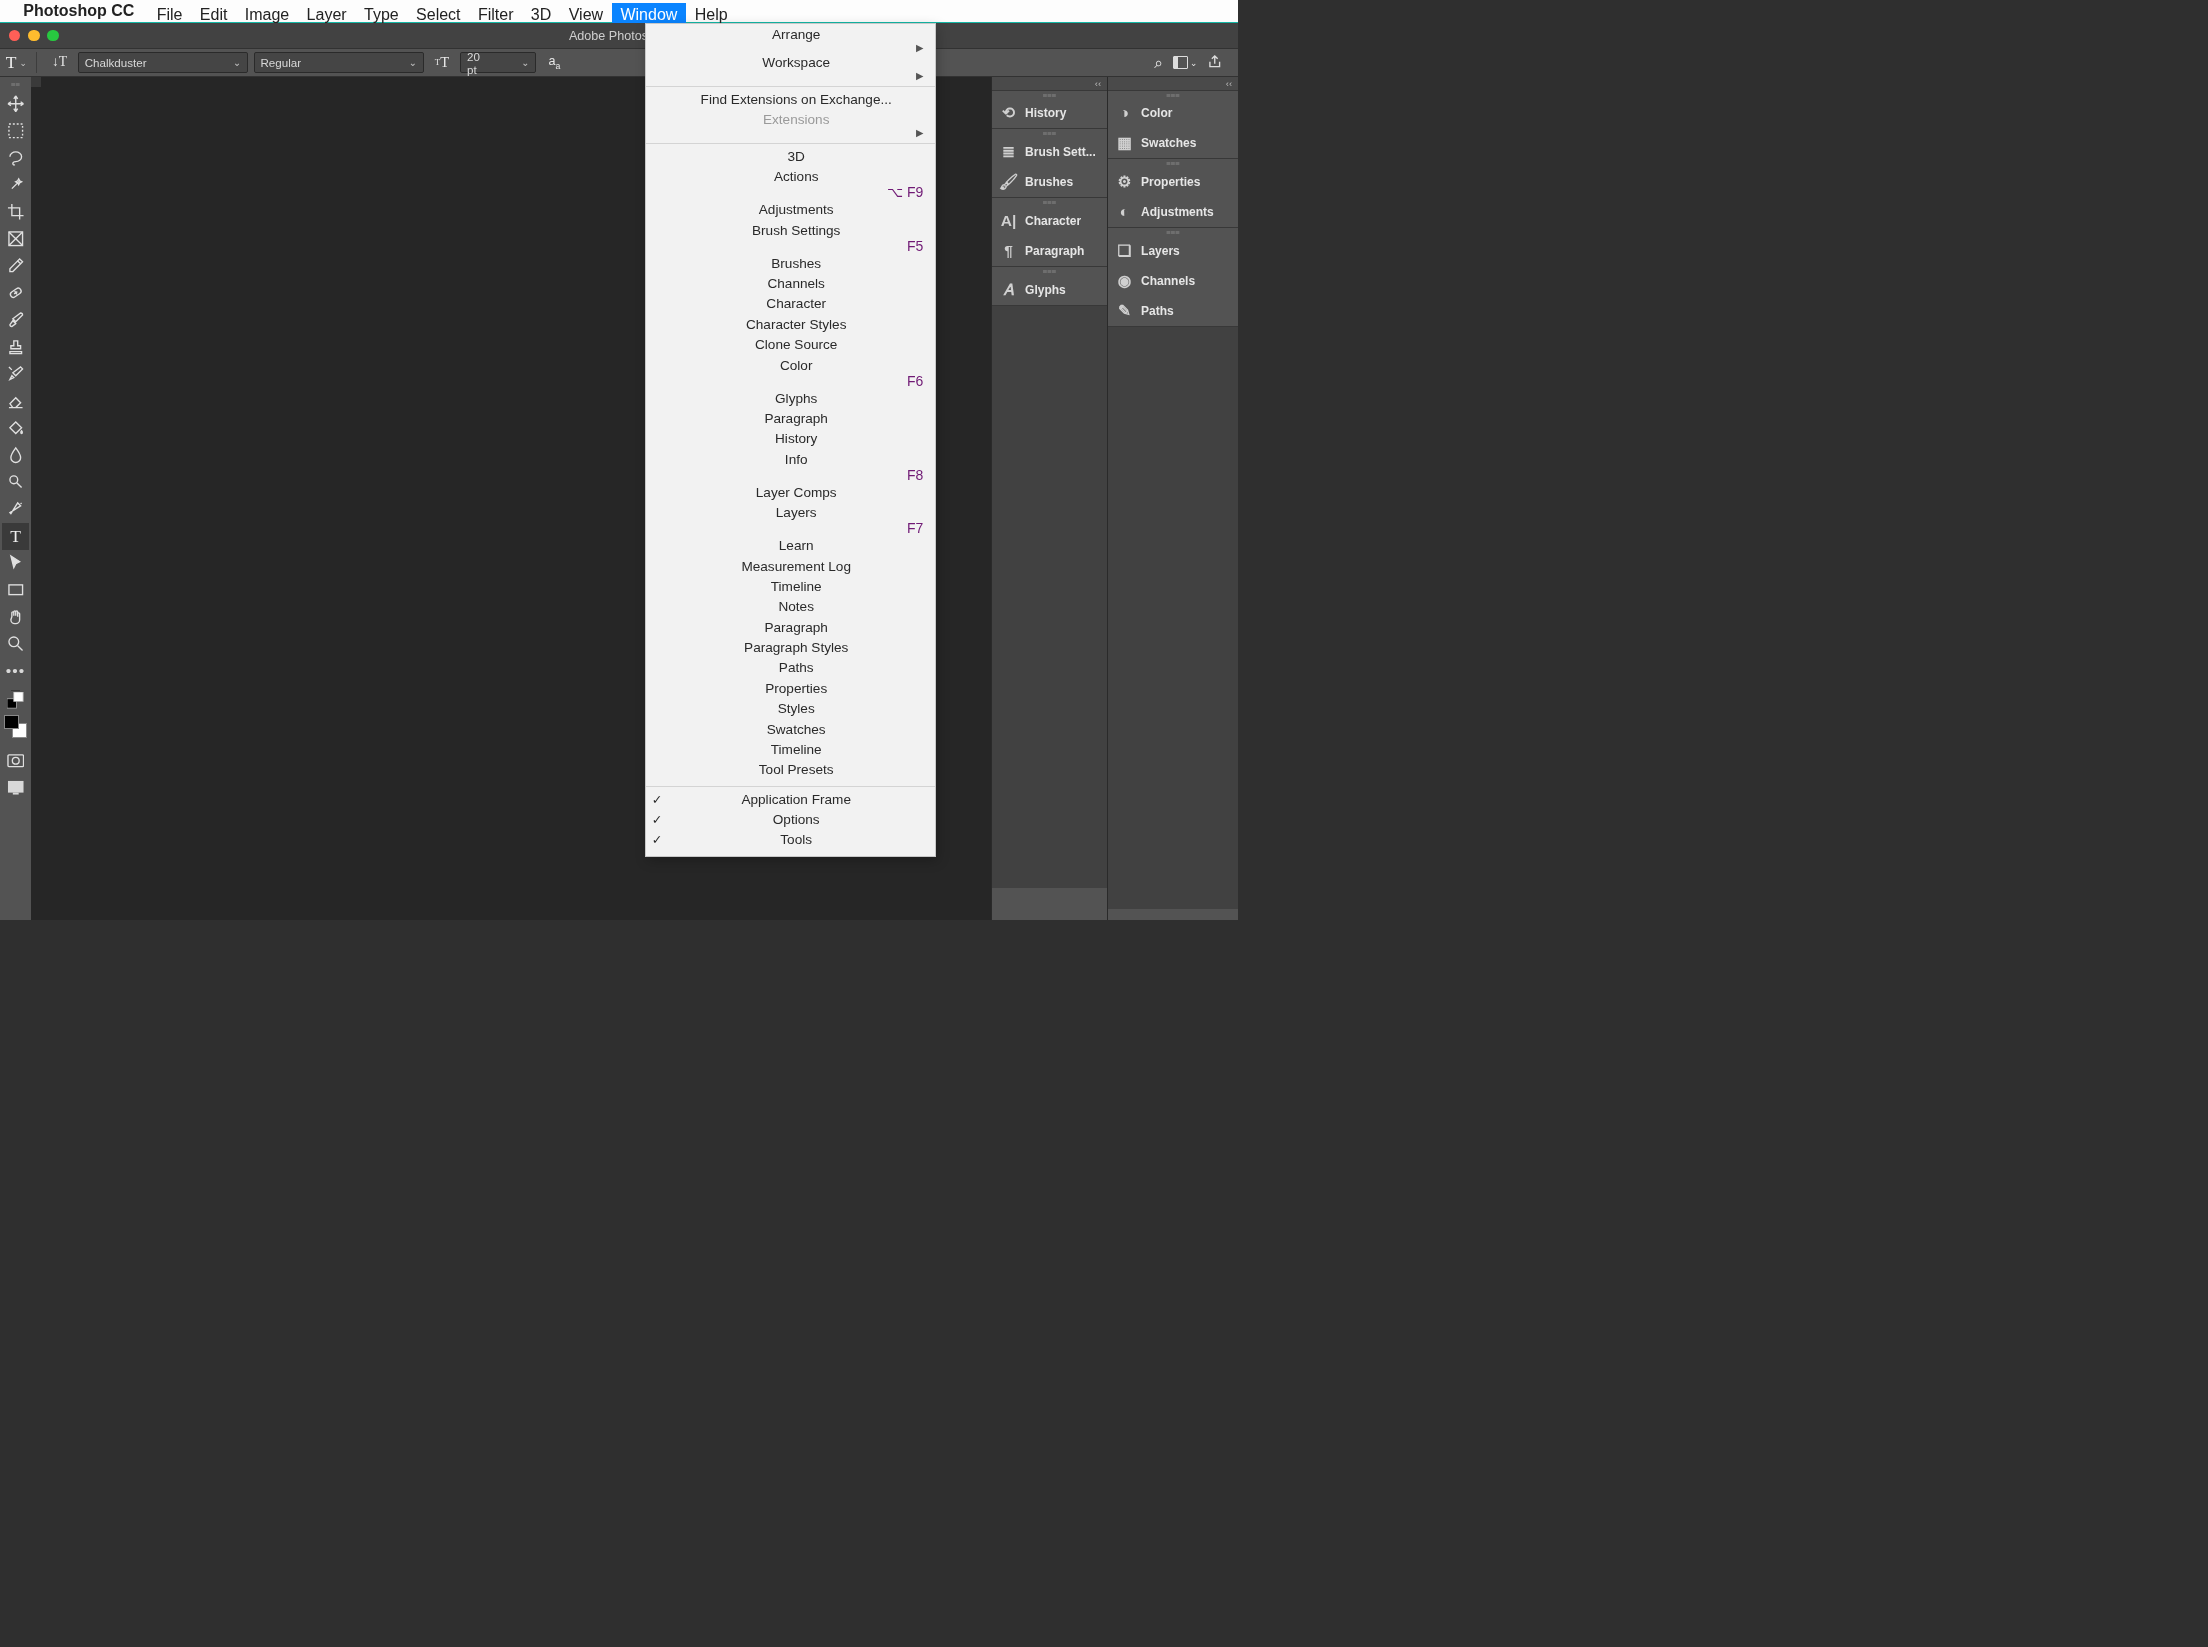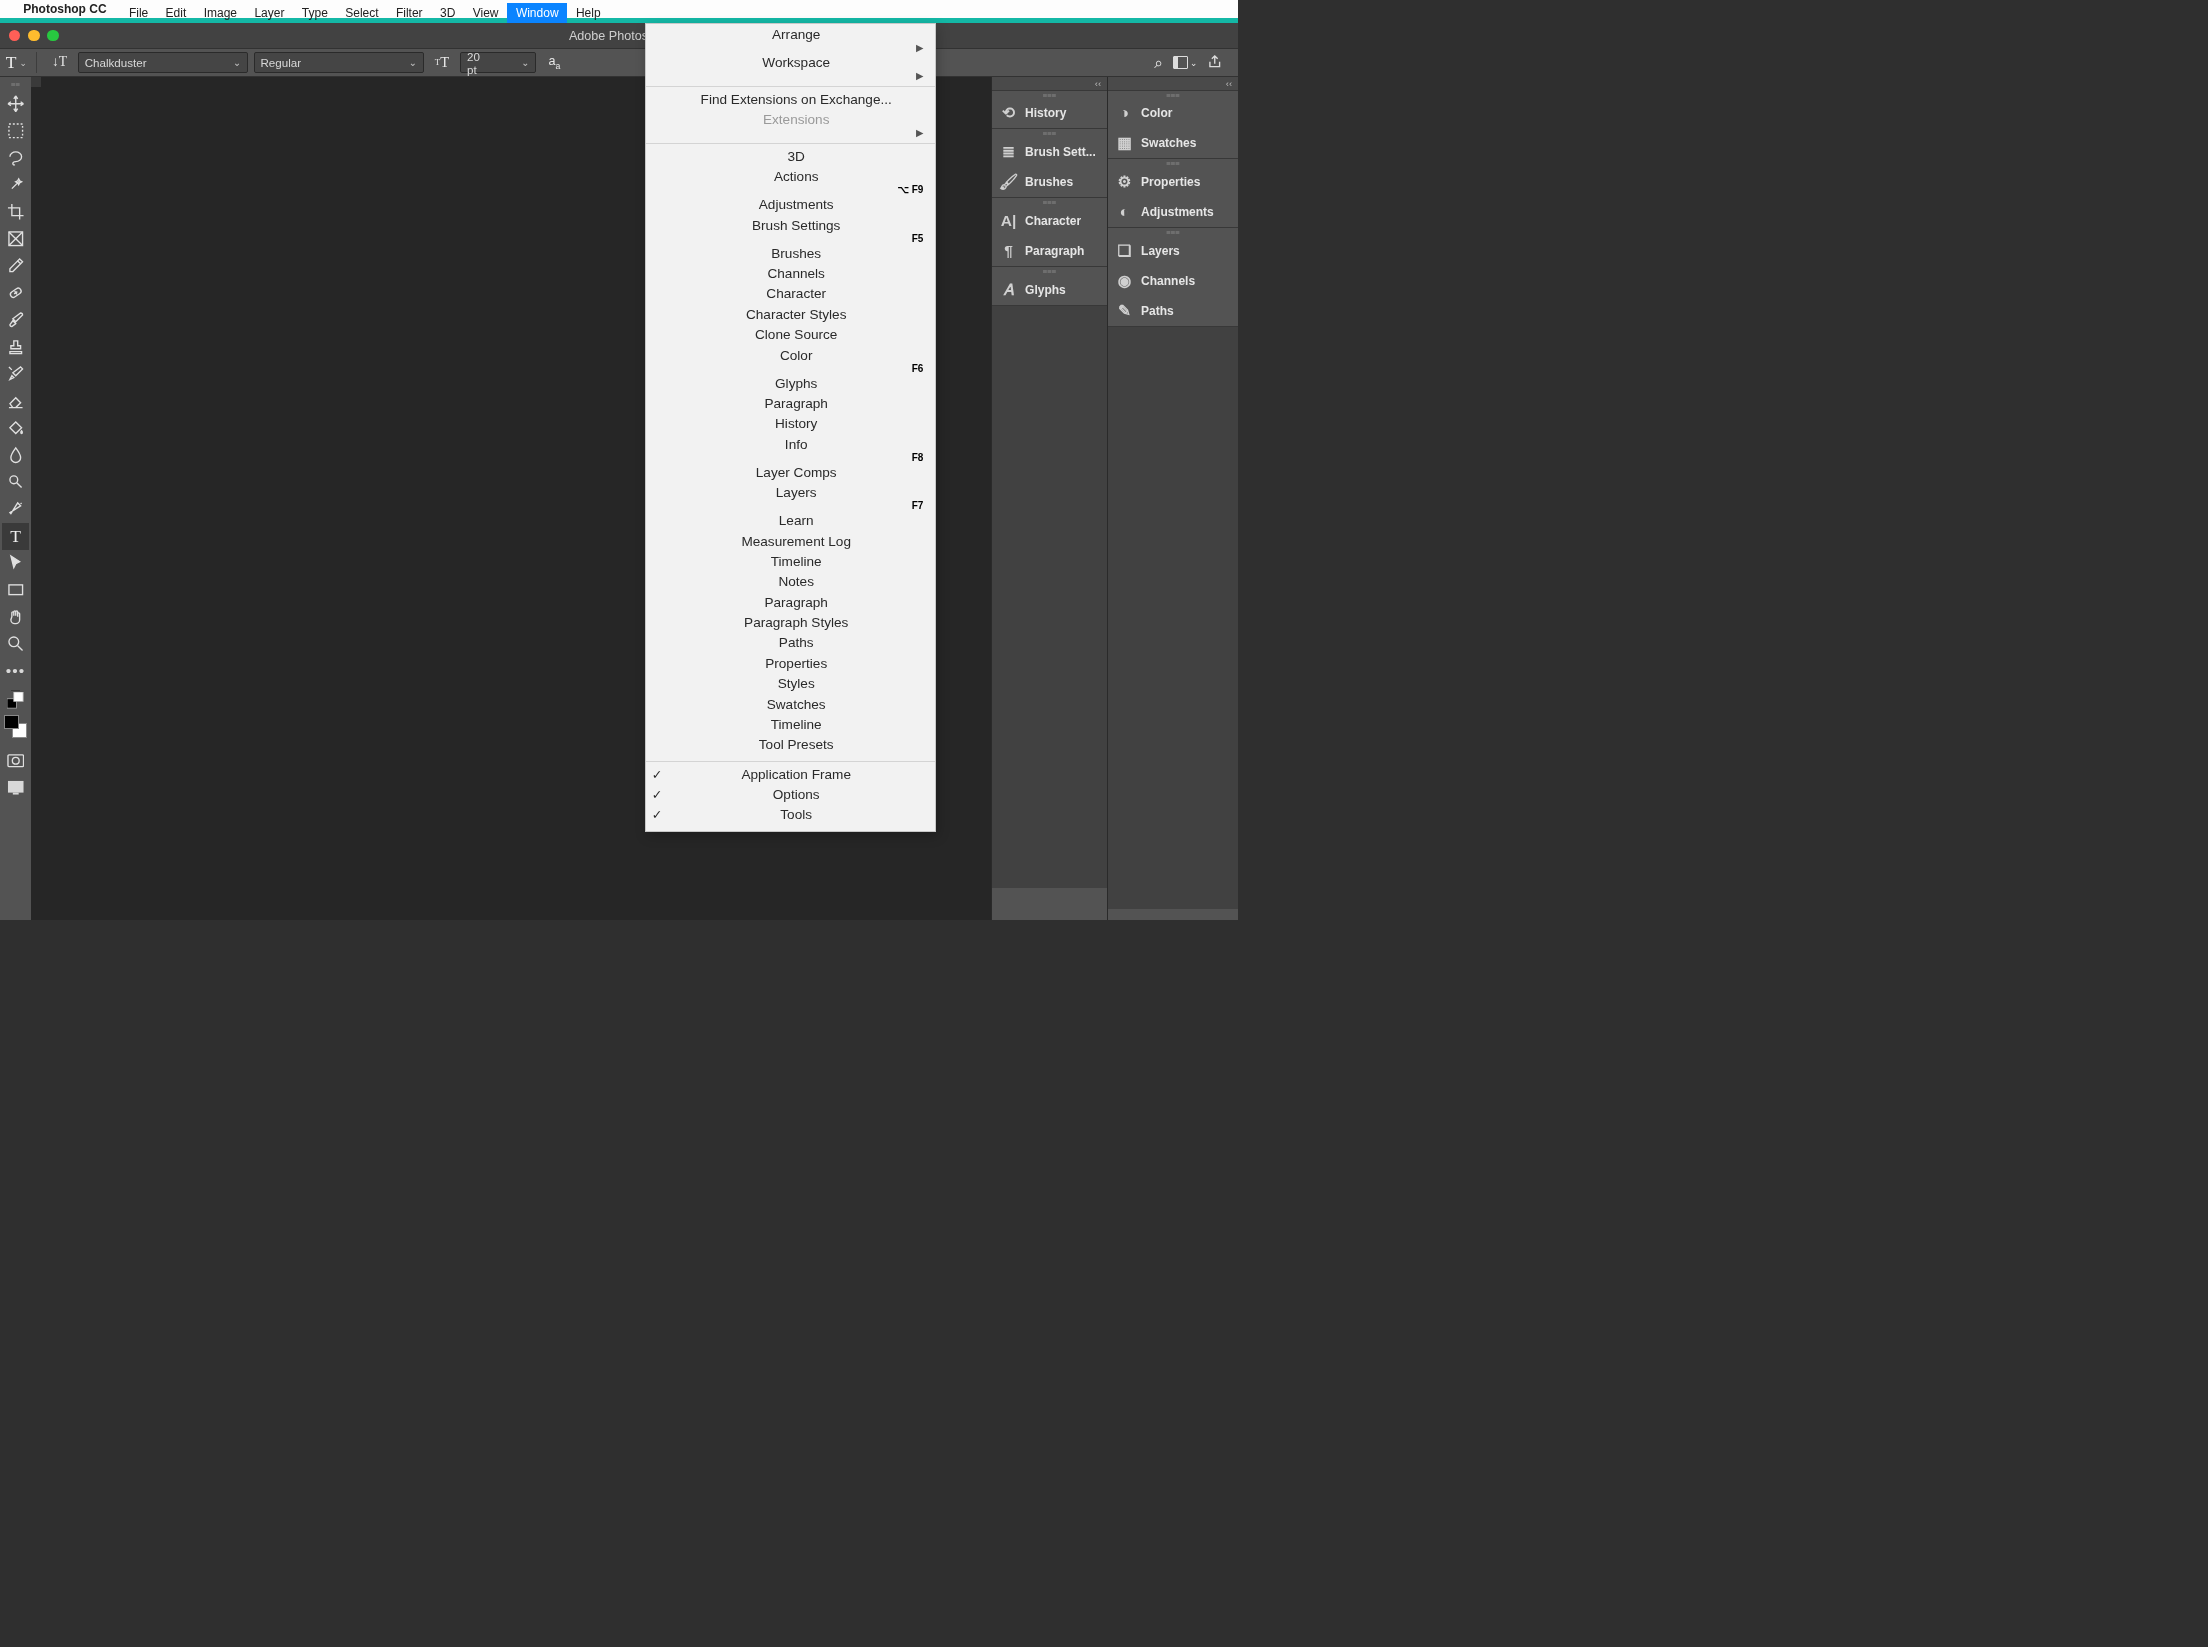--- a/index.html
+++ b/index.html
@@ -1,19 +1,19 @@
 <!DOCTYPE html>
 <html><head>
 <meta charset="utf-8">
 <style>
 * { margin: 0; padding: 0; box-sizing: border-box; font-family: -apple-system, "Helvetica Neue", Arial, sans-serif; }
 body { background: #2f2f2f; width: 1238px; height: 921px; overflow: hidden; position: relative; }
 
 
-.mac-menubar { background: #fdfdfd; height: 23px; display: flex; align-items: center; padding: 0 9.7px; font-size: 12px; color: #222; border-bottom: 5px solid #14b8a6; }
+.mac-menubar { background: #fdfdfd; height: 23px; display: flex; align-items: center; padding: 0 9.7px; font-size: 16px; color: #222; border-bottom: 1px solid #14b8a6; }
 .mac-menubar .apple { margin-right: 13.6px; font-size: 15.5px; }
 .mac-menubar .app-name { font-weight: 600; margin-right: 13.6px; }
 .mac-menubar .menu-item { padding: 2.9px 8.7px; cursor: default; margin-top: 8px; }
 .mac-menubar .menu-item.active { background: #0a84ff; color: #fff; }
 
 
 .titlebar { background: #424242; height: 25px; display: flex; align-items: center; position: relative; }
 .traffic { display: flex; gap: 7.8px; padding-left: 8.7px; }
 .traffic .dot { width: 11.6px; height: 11.6px; border-radius: 50%; }
 .dot.red { background: #ff5f57; }
@@ -59,21 +59,21 @@
 .panel-grip { height: 7.8px; text-align: center; font-size: 7.8px; color: #878787; }
 .panel-item { height: 30px; display: flex; align-items: center; gap: 7.8px; padding: 0 7.8px; color: #e6e6e6; font-size: 12px; font-weight: 600; }
 .panel-item .pic { width: 17.5px; height: 17.5px; display: flex; align-items: center; justify-content: center; color: #d0d0d0; font-size: 15.5px; }
 .panel-fill { background: #414141; height: 582px; }
 
 
 .dropdown { position: absolute; top: 23px; left: 645px; width: 291px; background: #f2f2f2; border: 1px solid #c8c8c8; box-shadow: 1.9px 3.9px 11.6px rgba(0,0,0,.25); font-size: 13.6px; color: #2a2a2a; padding: 1.9px 0 3.9px 0; }
 .dd-row { display: flex; align-items: center; padding: 1px 11.6px 1px 23px; position: relative; min-height: 20.4px; flex-direction: column; }
 .dd-row.disabled { color: #9a9a9a; }
 .dd-row .arrow-r { margin-left: auto; font-size: 9.7px; color: #555; }
-.dd-row .shortcut { margin-left: auto; font-size: 10px; color: #000000; font-weight: bold; }
+.dd-row .shortcut { margin-left: auto; font-size: 14px; color: #701a75; }
 .dd-row .check { position: absolute; left: 5.8px; font-size: 12.6px; }
 .dd-sep { height: 1px; background: #d4d4d4; margin: 3.9px 0; }
 </style>
 </head>
 <body>
 
 <div class="mac-menubar">
   <span class="apple"></span>
   <span class="app-name">Photoshop CC</span>
   <div id="menubar-items" style="display:flex;">

